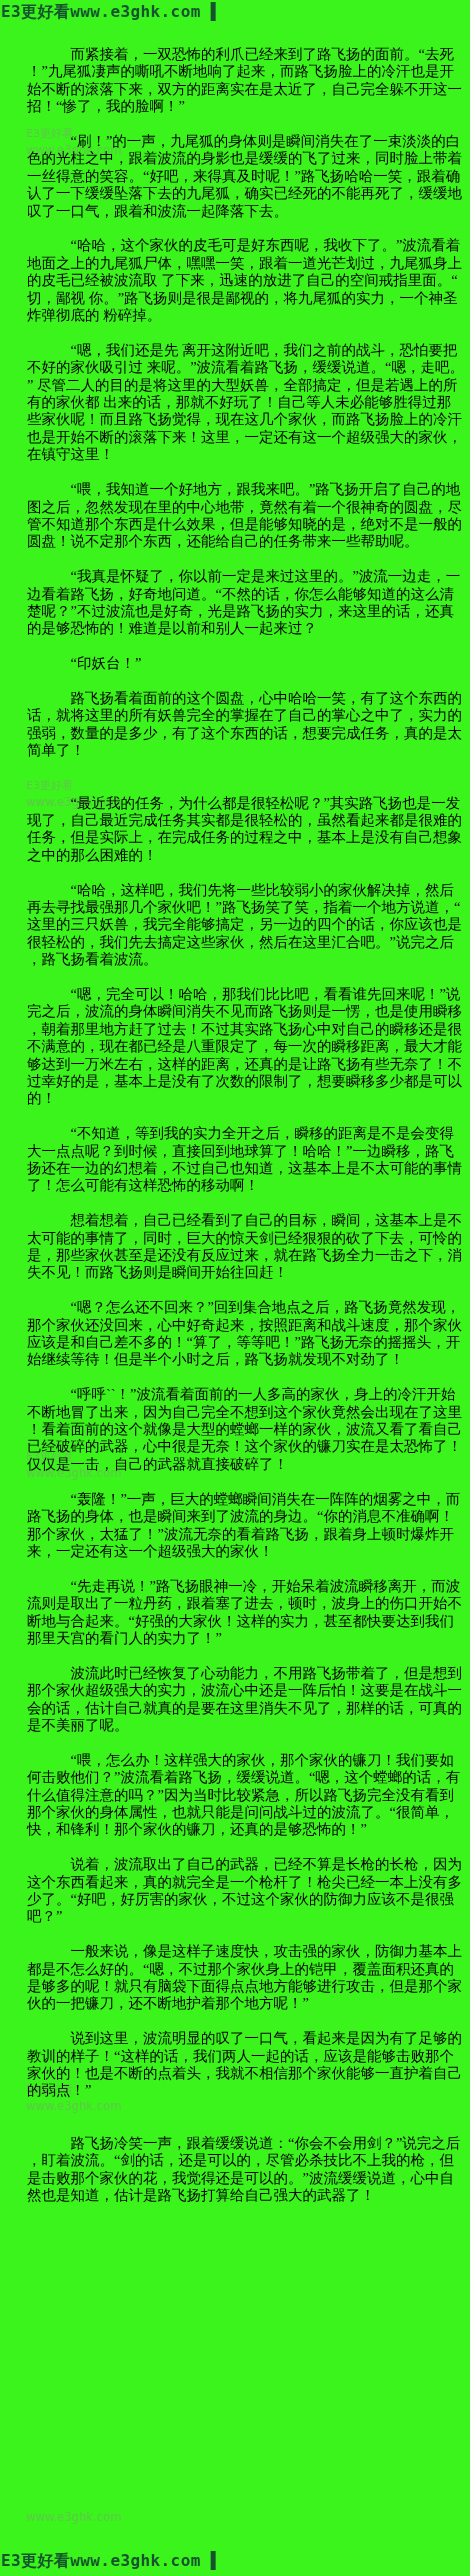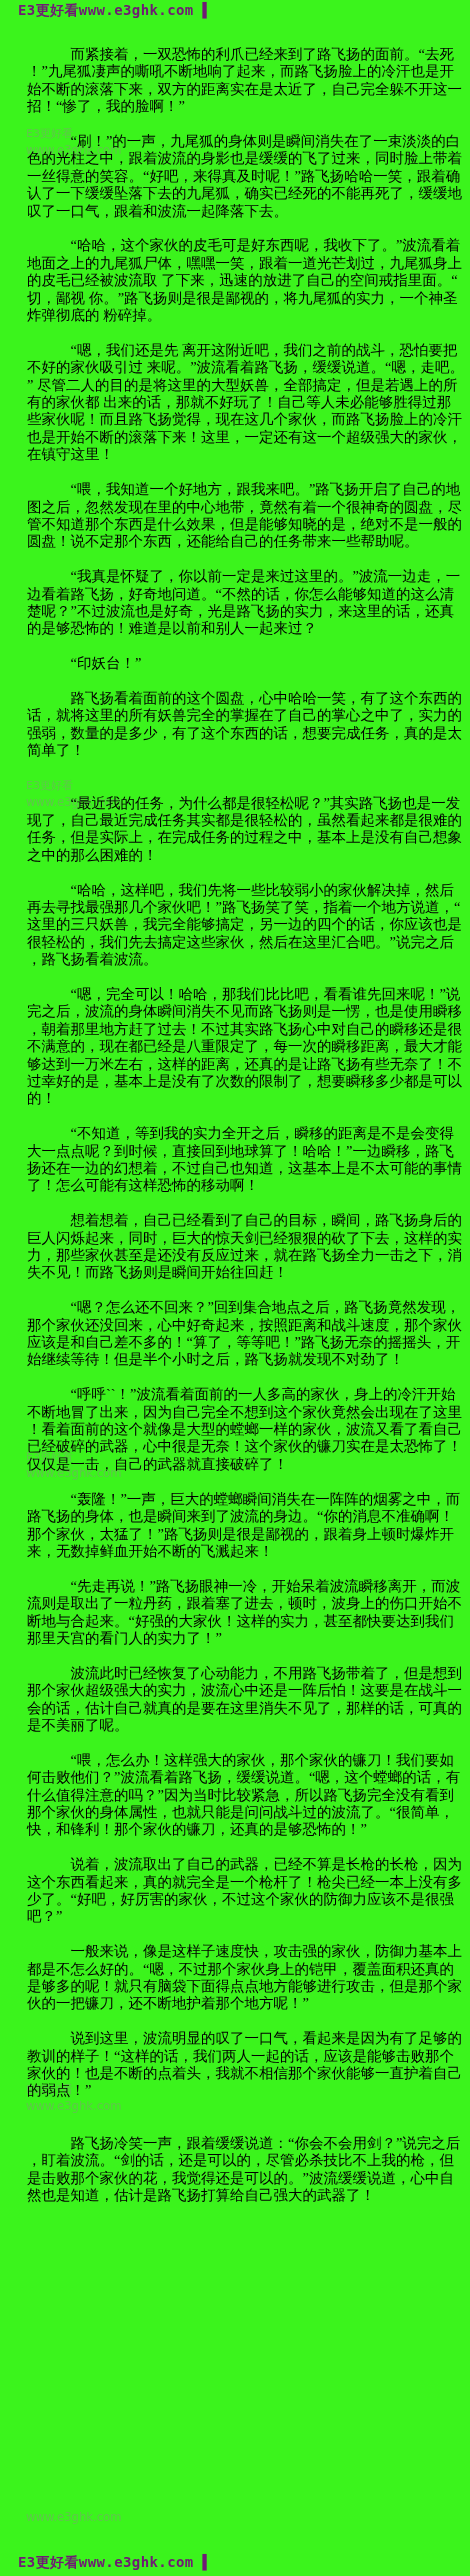--- a/index.html
+++ b/index.html
@@ -4,23 +4,23 @@
 <style>
   html,body{margin:0;padding:0;}
   body{
     width:471px;height:2576px;
     background:#3bf41c;
     position:relative;
     overflow:hidden;
     font-family:"Liberation Serif","DejaVu Serif",serif;
   }
   .site-line{
-    position:absolute;left:18px;
+    position:absolute;left:1px;
     font-family:"DejaVu Sans Mono","Liberation Mono",monospace;
-    font-size:14px;font-weight:bold;color:#701a75;
+    font-size:16px;font-weight:bold;color:#14532d;
     letter-spacing:0.4px;white-space:nowrap;z-index:2;
   }
   .site-line .cursor{font-weight:normal;}
   #page-header{top:2.2px;}
   #page-footer{bottom:3.6px;}
   .novel-body{
     position:absolute;top:46px;left:0;
     width:471px;box-sizing:border-box;
     padding:0 5.8px 0 27px;
     font-size:14.5px;line-height:17.4px;color:#000;
@@ -79,24 +79,24 @@
     <p>“哈哈，这个家伙的皮毛可是好东西呢，我收下了。”波流看着地面之上的九尾狐尸体，嘿嘿一笑，跟着一道光芒划过，九尾狐身上的皮毛已经被波流取 了下来，迅速的放进了自己的空间戒指里面。“切，鄙视 你。”路飞扬则是很是鄙视的，将九尾狐的实力，一个神圣炸弹彻底的 粉碎掉。</p>
     <p>“嗯，我们还是先 离开这附近吧，我们之前的战斗，恐怕要把不好的家伙吸引过 来呢。”波流看着路飞扬，缓缓说道。“嗯，走吧。” 尽管二人的目的是将这里的大型妖兽，全部搞定，但是若遇上的所有的家伙都 出来的话，那就不好玩了！自己等人未必能够胜得过那些家伙呢！而且路飞扬觉得，现在这几个家伙，而路飞扬脸上的冷汗也是开始不断的滚落下来！这里，一定还有这一个超级强大的家伙，在镇守这里！</p>
     <p>“喂，我知道一个好地方，跟我来吧。”路飞扬开启了自己的地图之后，忽然发现在里的中心地带，竟然有着一个很神奇的圆盘，尽管不知道那个东西是什么效果，但是能够知晓的是，绝对不是一般的圆盘！说不定那个东西，还能给自己的任务带来一些帮助呢。</p>
     <p>“我真是怀疑了，你以前一定是来过这里的。”波流一边走，一边看着路飞扬，好奇地问道。“不然的话，你怎么能够知道的这么清楚呢？”不过波流也是好奇，光是路飞扬的实力，来这里的话，还真的是够恐怖的！难道是以前和别人一起来过？</p>
     <p>“印妖台！”</p>
     <p>路飞扬看着面前的这个圆盘，心中哈哈一笑，有了这个东西的话，就将这里的所有妖兽完全的掌握在了自己的掌心之中了，实力的强弱，数量的是多少，有了这个东西的话，想要完成任务，真的是太简单了！</p>
     <p class="gap-large">“最近我的任务，为什么都是很轻松呢？”其实路飞扬也是一发现了，自己最近完成任务其实都是很轻松的，虽然看起来都是很难的任务，但是实际上，在完成任务的过程之中，基本上是没有自己想象之中的那么困难的！</p>
     <p>“哈哈，这样吧，我们先将一些比较弱小的家伙解决掉，然后再去寻找最强那几个家伙吧！”路飞扬笑了笑，指着一个地方说道，“这里的三只妖兽，我完全能够搞定，另一边的四个的话，你应该也是很轻松的，我们先去搞定这些家伙，然后在这里汇合吧。”说完之后，路飞扬看着波流。</p>
     <p>“嗯，完全可以！哈哈，那我们比比吧，看看谁先回来呢！”说完之后，波流的身体瞬间消失不见而路飞扬则是一愣，也是使用瞬移，朝着那里地方赶了过去！不过其实路飞扬心中对自己的瞬移还是很不满意的，现在都已经是八重限定了，每一次的瞬移距离，最大才能够达到一万米左右，这样的距离，还真的是让路飞扬有些无奈了！不过幸好的是，基本上是没有了次数的限制了，想要瞬移多少都是可以的！</p>
     <p>“不知道，等到我的实力全开之后，瞬移的距离是不是会变得大一点点呢？到时候，直接回到地球算了！哈哈！”一边瞬移，路飞扬还在一边的幻想着，不过自己也知道，这基本上是不太可能的事情了！怎么可能有这样恐怖的移动啊！</p>
-    <p>想着想着，自己已经看到了自己的目标，瞬间，路飞扬身后的巨人闪烁起来，同时，巨大的惊天剑已经狠狠的砍了下去，这样的实力，那些家伙甚至是还没有反应过来，就在路飞扬全力一击之下，消失不见！而路飞扬则是瞬间开始往回赶！</p>
+    <p>想着想着，自己已经看到了自己的目标，瞬间，这基本上是不太可能的事情了，同时，巨大的惊天剑已经狠狠的砍了下去，可怜的是，那些家伙甚至是还没有反应过来，就在路飞扬全力一击之下，消失不见！而路飞扬则是瞬间开始往回赶！</p>
     <p>“嗯？怎么还不回来？”回到集合地点之后，路飞扬竟然发现，那个家伙还没回来，心中好奇起来，按照距离和战斗速度，那个家伙应该是和自己差不多的！“算了，等等吧！”路飞扬无奈的摇摇头，开始继续等待！但是半个小时之后，路飞扬就发现不对劲了！</p>
     <p>“呼呼``！”波流看着面前的一人多高的家伙，身上的冷汗开始不断地冒了出来，因为自己完全不想到这个家伙竟然会出现在了这里！看着面前的这个就像是大型的螳螂一样的家伙，波流又看了看自己已经破碎的武器，心中很是无奈！这个家伙的镰刀实在是太恐怖了！仅仅是一击，自己的武器就直接破碎了！</p>
-    <p>“轰隆！”一声，巨大的螳螂瞬间消失在一阵阵的烟雾之中，而路飞扬的身体，也是瞬间来到了波流的身边。“你的消息不准确啊！那个家伙，太猛了！”路飞扬则是很是鄙视的，跟着身上顿时爆炸开来，无数掉鲜血开始不断的飞溅起来！</p>
+    <p>“轰隆！”一声，巨大的螳螂瞬间消失在一阵阵的烟雾之中，而路飞扬的身体，也是瞬间来到了波流的身边。“你的消息不准确啊！那个家伙，太猛了！”波流无奈的看着路飞扬，跟着身上顿时爆炸开来，一定还有这一个超级强大的家伙！</p>
     <p>“先走再说！”路飞扬眼神一冷，开始呆着波流瞬移离开，而波流则是取出了一粒丹药，跟着塞了进去，顿时，波身上的伤口开始不断地与合起来。“好强的大家伙！这样的实力，甚至都快要达到我们那里天宫的看门人的实力了！”</p>
     <p>波流此时已经恢复了心动能力，不用路飞扬带着了，但是想到那个家伙超级强大的实力，波流心中还是一阵后怕！这要是在战斗一会的话，估计自己就真的是要在这里消失不见了，那样的话，可真的是不美丽了呢。</p>
     <p>“喂，怎么办！这样强大的家伙，那个家伙的镰刀！我们要如何击败他们？”波流看着路飞扬，缓缓说道。“嗯，这个螳螂的话，有什么值得注意的吗？”因为当时比较紧急，所以路飞扬完全没有看到那个家伙的身体属性，也就只能是问问战斗过的波流了。“很简单，快，和锋利！那个家伙的镰刀，还真的是够恐怖的！”</p>
     <p>说着，波流取出了自己的武器，已经不算是长枪的长枪，因为这个东西看起来，真的就完全是一个枪杆了！枪尖已经一本上没有多少了。“好吧，好厉害的家伙，不过这个家伙的防御力应该不是很强吧？”</p>
     <p>一般来说，像是这样子速度快，攻击强的家伙，防御力基本上都是不怎么好的。“嗯，不过那个家伙身上的铠甲，覆盖面积还真的是够多的呢！就只有脑袋下面得点点地方能够进行攻击，但是那个家伙的一把镰刀，还不断地护着那个地方呢！”</p>
     <p>说到这里，波流明显的叹了一口气，看起来是因为有了足够的教训的样子！“这样的话，我们两人一起的话，应该是能够击败那个家伙的！也是不断的点着头，我就不相信那个家伙能够一直护着自己的弱点！”</p>
     <p class="gap-large">路飞扬冷笑一声，跟着缓缓说道：“你会不会用剑？”说完之后，盯着波流。“剑的话，还是可以的，尽管必杀技比不上我的枪，但是击败那个家伙的花，我觉得还是可以的。”波流缓缓说道，心中自然也是知道，估计是路飞扬打算给自己强大的武器了！</p>
   </div>
 
 <div id="page-footer" class="site-line">

